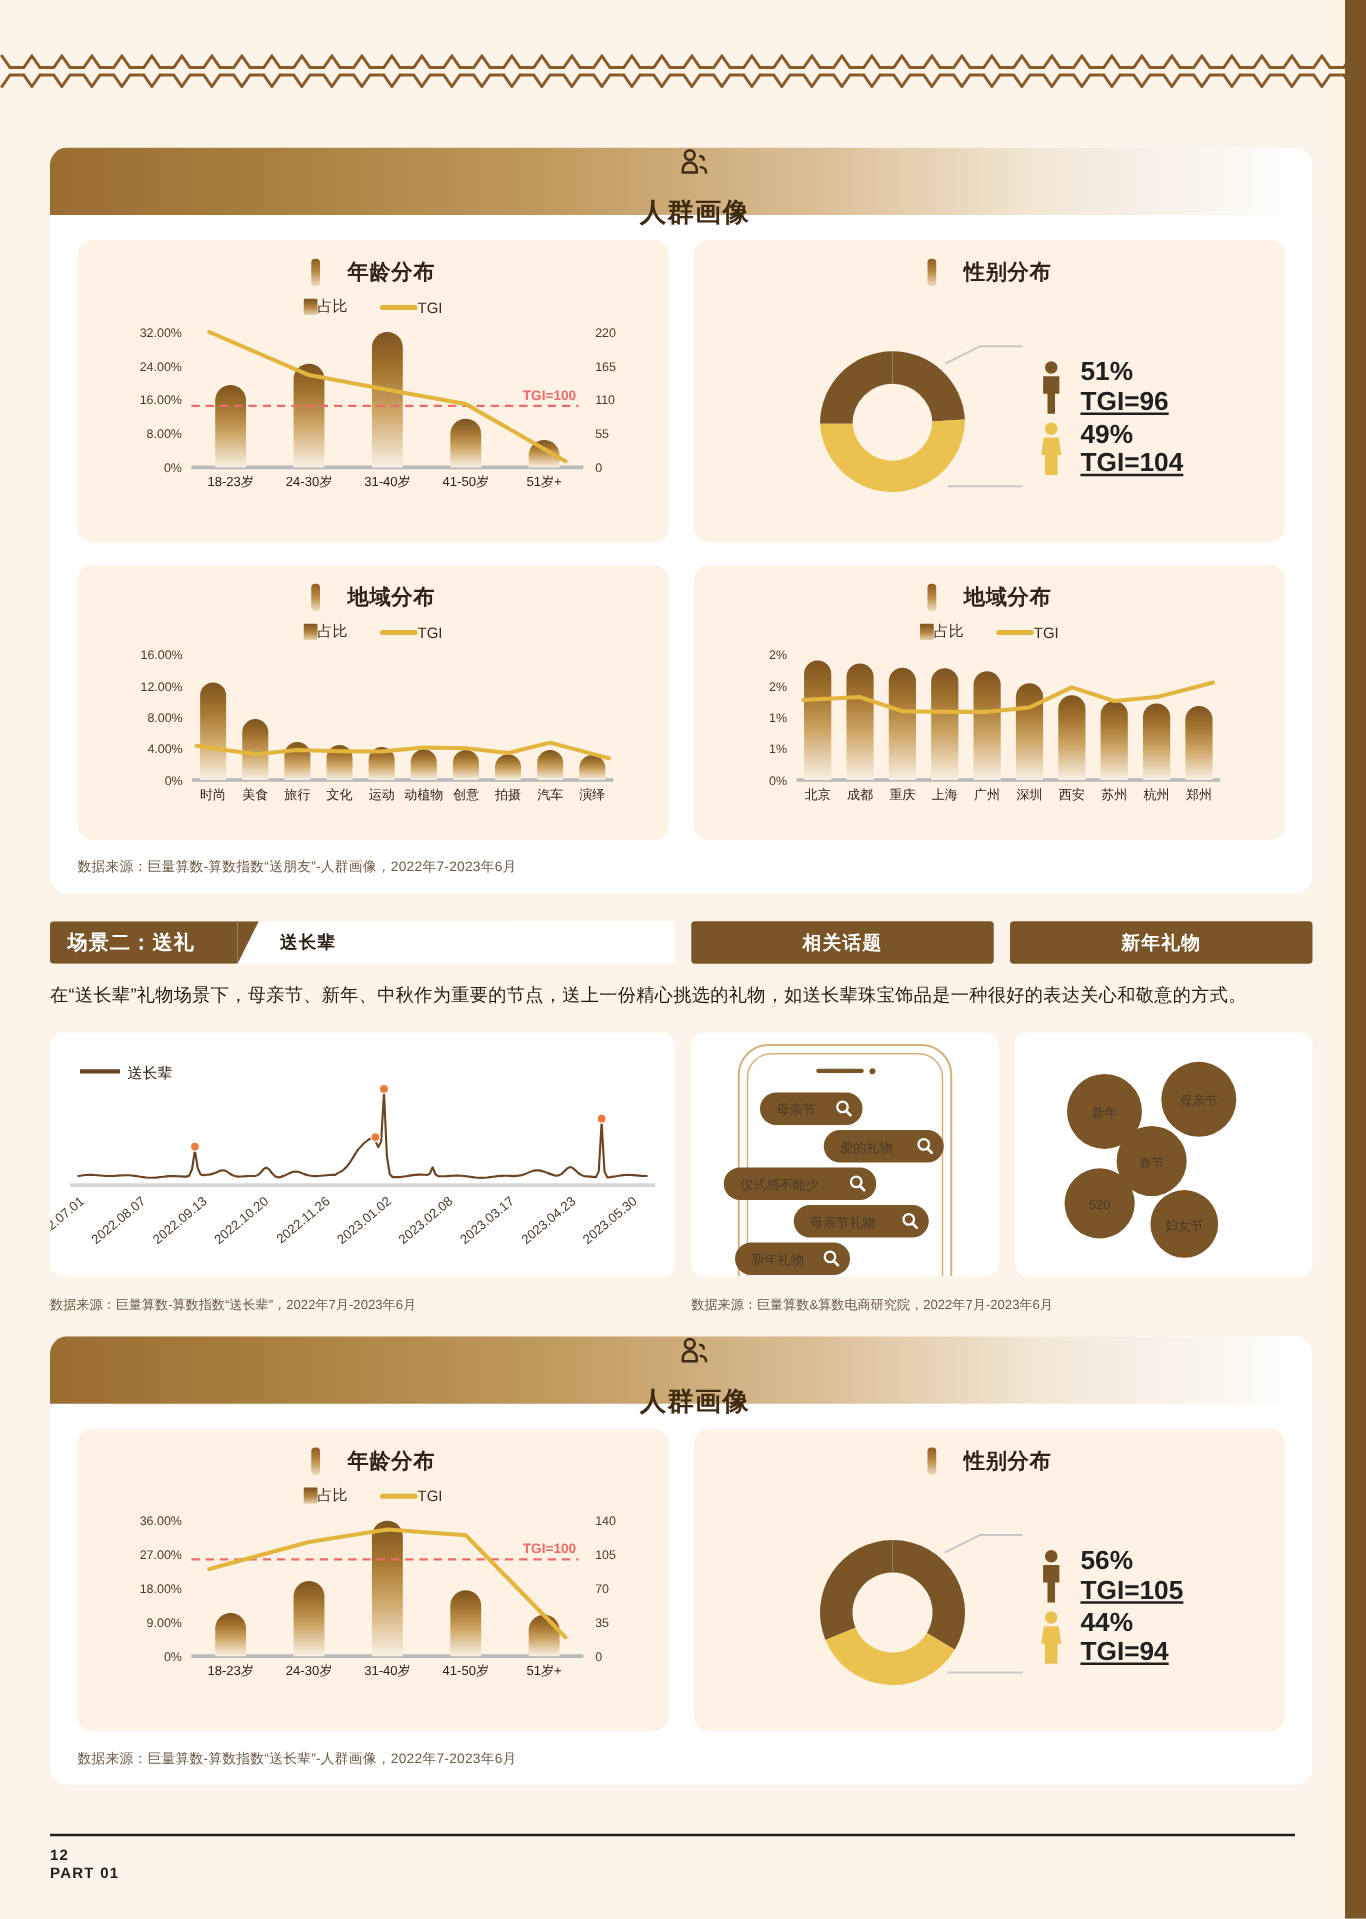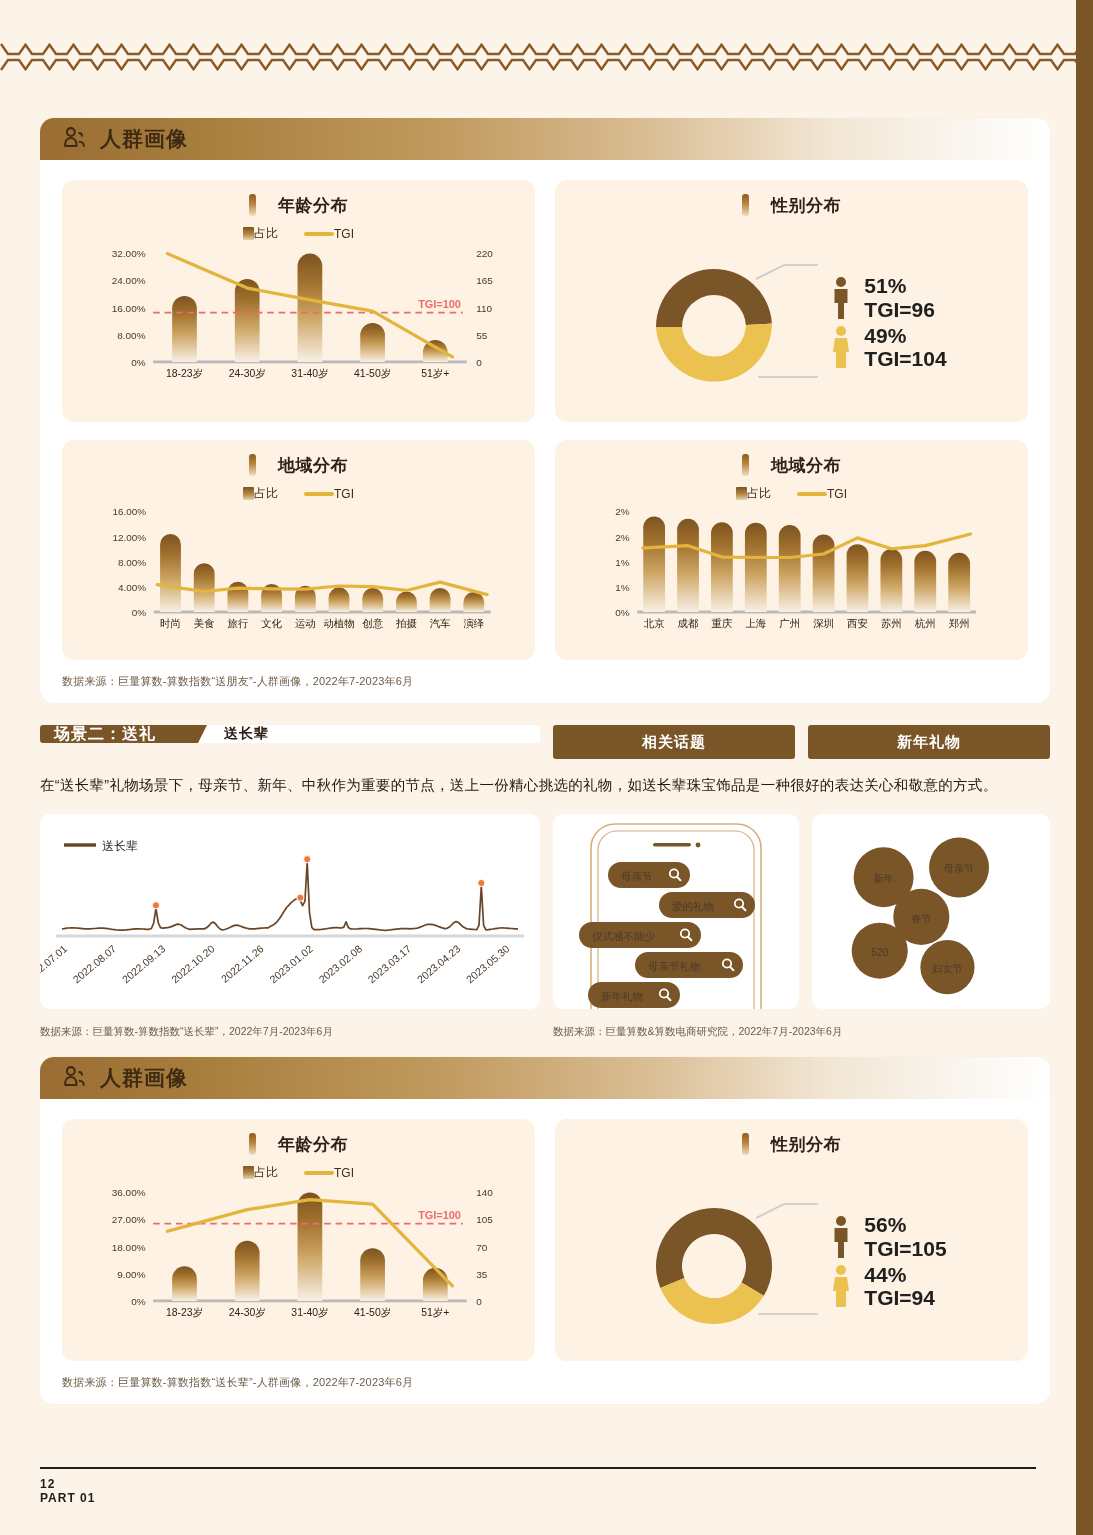--- a/index.html
+++ b/index.html
@@ -17,31 +17,32 @@
   .zig svg { display:block; }
 
   .content { position:absolute; left:40px; top:118px; width:1010px; }
 
   
   .section {
     background:#fff; border-radius:14px; overflow:hidden;
     box-shadow:0 0 0 1px rgba(0,0,0,0.01);
   }
   .sec-head {
-    height:42px; display:flex; align-items:center; gap:12px; padding-left:22px;
+    height:54px; display:flex; align-items:center; gap:12px; padding-left:22px;
     background:linear-gradient(90deg,#9a6d33 0%,#a9803f 18%,#c19a5f 40%,#d9bd93 60%,#f2e6d4 78%,#ffffff 100%);
+    flex-direction:column;
   }
   .sec-head .ico { width:26px; height:26px; color:#4a3015; display:flex; align-items:center; }
   .sec-head .t { font-size:21px; font-weight:bold; color:#3f2a12; letter-spacing:1px; }
 
   .grid2 { display:flex; gap:20px; padding:20px 22px 0 22px; }
   .panel {
     flex:1; background:#fdf2e3; border-radius:12px; padding:14px 16px 12px 16px;
   }
-  .p-title { display:flex; justify-content:center; gap:22px; margin-bottom:4px; }
+  .p-title { display:flex; align-items:center; justify-content:center; gap:22px; margin-bottom:4px; }
   .p-title .tick { width:7px; height:22px; border-radius:3px;
     background:linear-gradient(180deg,#8d5c22 0%,#b8863f 45%,#f0dec3 100%); }
   .p-title .txt { font-size:17px; font-weight:bold; color:#2e2115; letter-spacing:.5px; }
 
   .legend { display:flex; align-items:center; justify-content:center; gap:26px; margin:8px 0 4px 0; }
   .legend .it { display:flex; align-items:center; gap:0; font-size:12px; color:#3a2d1e; }
   .legend .sw-bar { width:11px; height:13px;
     background:linear-gradient(180deg,#7d5320 0%,#b48843 55%,#e6d2b2 100%); border-radius:1px; }
   .legend .sw-line { width:30px; height:4px; background:#e4b53c; border-radius:2px; }
 
@@ -52,25 +53,25 @@
   .src { font-size:11px; color:#6d5a46; padding:14px 22px 14px 22px; letter-spacing:.2px; }
 
   
   .donut-wrap { display:flex; align-items:center; justify-content:center; gap:0; padding-top:14px; }
   .donut-wrap svg { display:block; }
   .gender-rows { display:flex; flex-direction:column; gap:2px; margin-left:2px; }
   .grow { display:flex; align-items:center; gap:10px; }
   .grow .fig { width:26px; height:46px; display:flex; align-items:center; justify-content:center; }
   .grow .vals { line-height:1.12; }
   .grow .pct { font-size:21px; font-weight:bold; color:#20201f; }
-  .grow .tgi { font-size:21px; font-weight:bold; color:#20201f; }
+  .grow .tgi { font-size:21px; font-weight:bold; color:#20201f;text-decoration:underline; }
 
   
   .strip { display:flex; align-items:stretch; gap:13px; margin-top:22px; }
-  .scene-tab { position:relative; width:500px; height:18px; background:#fff; border-radius:3px; overflow:hidden; display:flex; align-items:center; }
+  .scene-tab { position:relative; width:500px; height:34px; background:#fff; border-radius:3px; overflow:hidden; display:flex; align-items:center; }
   .scene-tab .lead { position:relative; height:100%; background:#7a5528; color:#fff;
     display:flex; align-items:center; padding:0 34px 0 14px; font-size:16px; font-weight:bold; letter-spacing:1px; }
   .scene-tab .lead:after { content:""; position:absolute; right:-17px; top:0; width:0; height:0;
     border-top:34px solid #7a5528; border-right:17px solid transparent; }
   .scene-tab .sub { margin-left:34px; font-size:14px; font-weight:bold; color:#2e2115; letter-spacing:1px; }
   .pill { flex:1; height:34px; border-radius:3px; background:#7a5528; color:#fff;
     display:flex; align-items:center; justify-content:center; font-size:15px; font-weight:bold; letter-spacing:1px; }
 
   .para { margin-top:12px; font-size:14.5px; line-height:2.0; color:#231a10; letter-spacing:.3px; }
 

